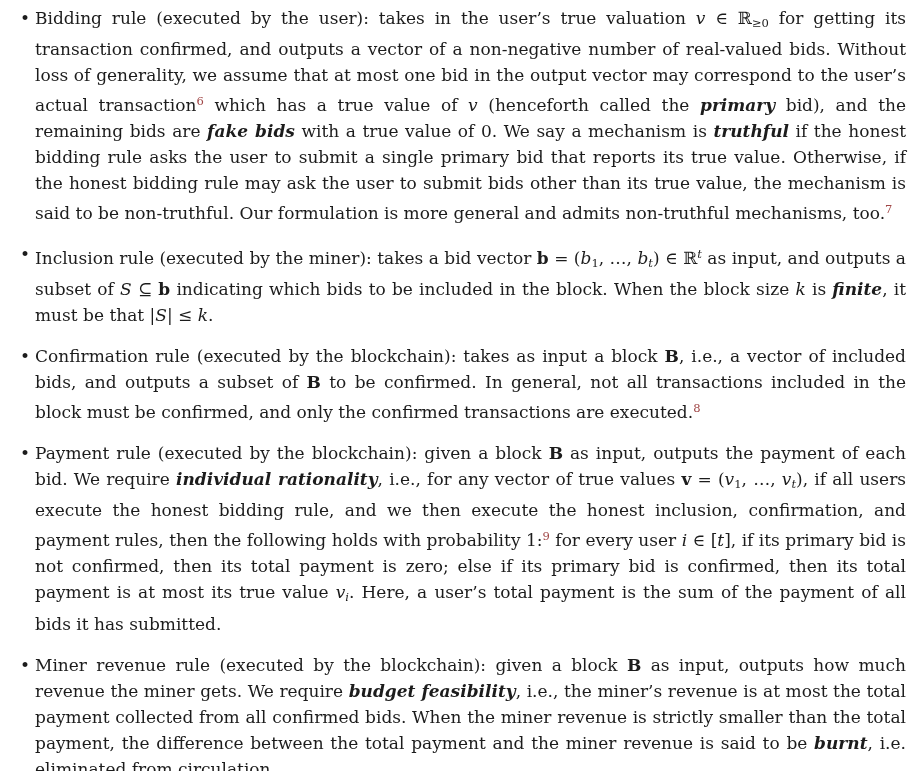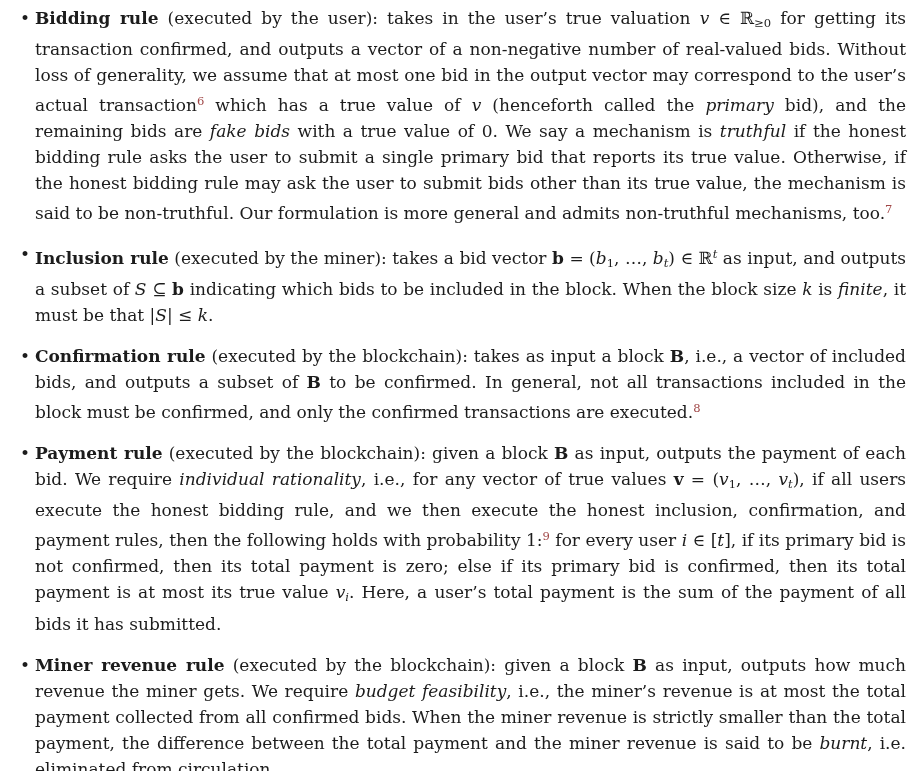--- a/index.html
+++ b/index.html
@@ -28,22 +28,22 @@
     line-height:26px;
     margin-bottom:15px;
   }
   ul.bullet-list li:last-child{margin-bottom:0;}
   .marker{
     position:absolute;
     left:-15px;top:0;
     font-size:17px;
   }
   .seg-n{}
-  .seg-b{font-weight:bold;}
-  .seg-i{font-style:italic;}
+  .seg-b{font-weight:normal;}
+  .seg-i{font-style:italic;font-weight:bold;}
   .seg-mi{font-style:italic;}
   .seg-mb{font-weight:bold;}
   .seg-bb{}
   .seg-sub{font-size:68%;vertical-align:-0.3em;}
   .seg-sub-i{font-size:68%;vertical-align:-0.3em;font-style:italic;}
   .seg-sup-i{font-size:68%;vertical-align:0.5em;font-style:italic;}
   .seg-fn{font-size:68%;vertical-align:0.5em;color:var(--fn-color);}
 </style>
 </head>
 <body>

